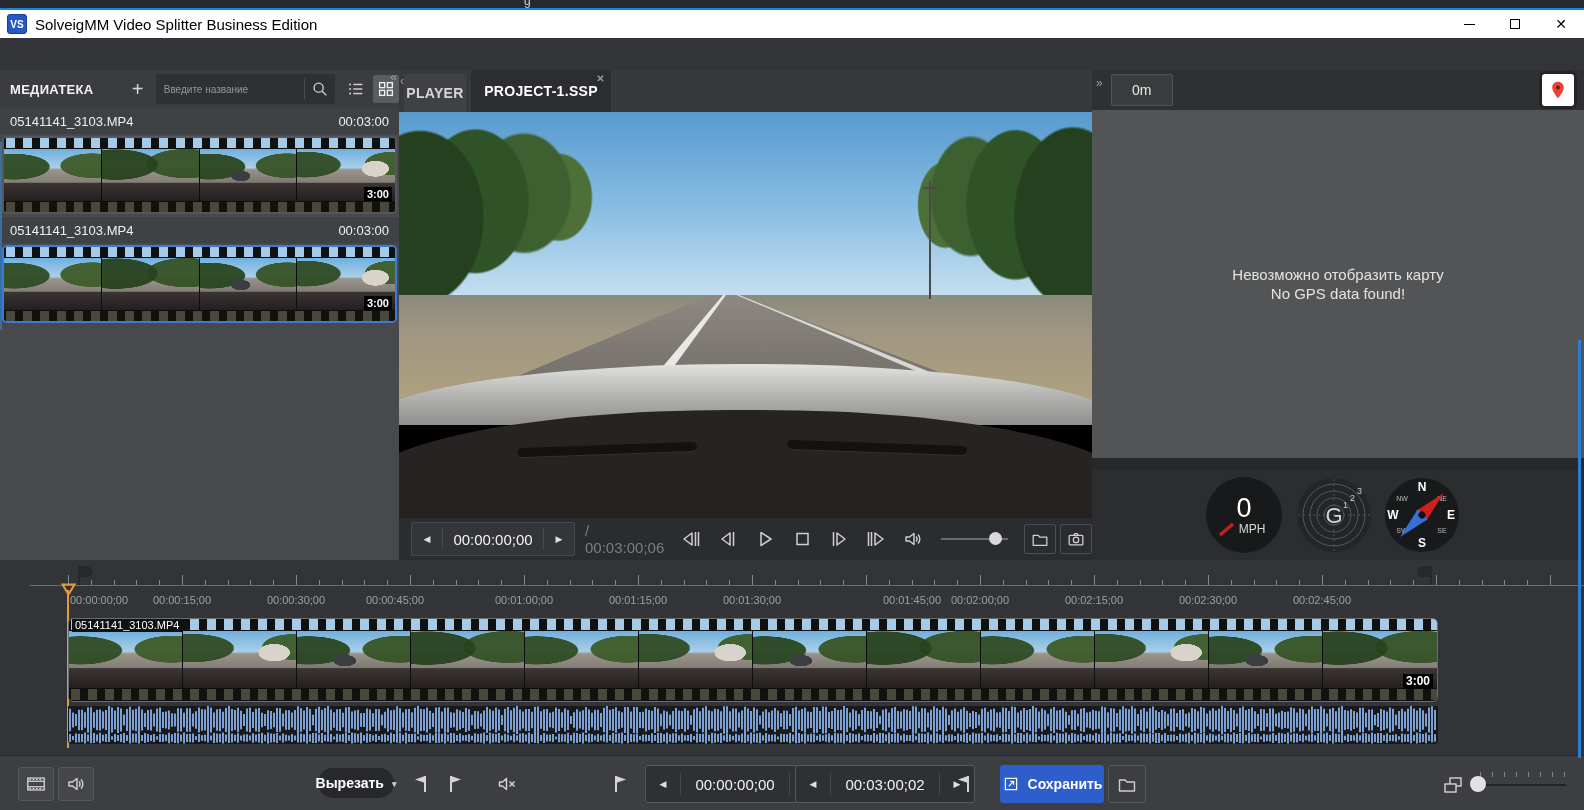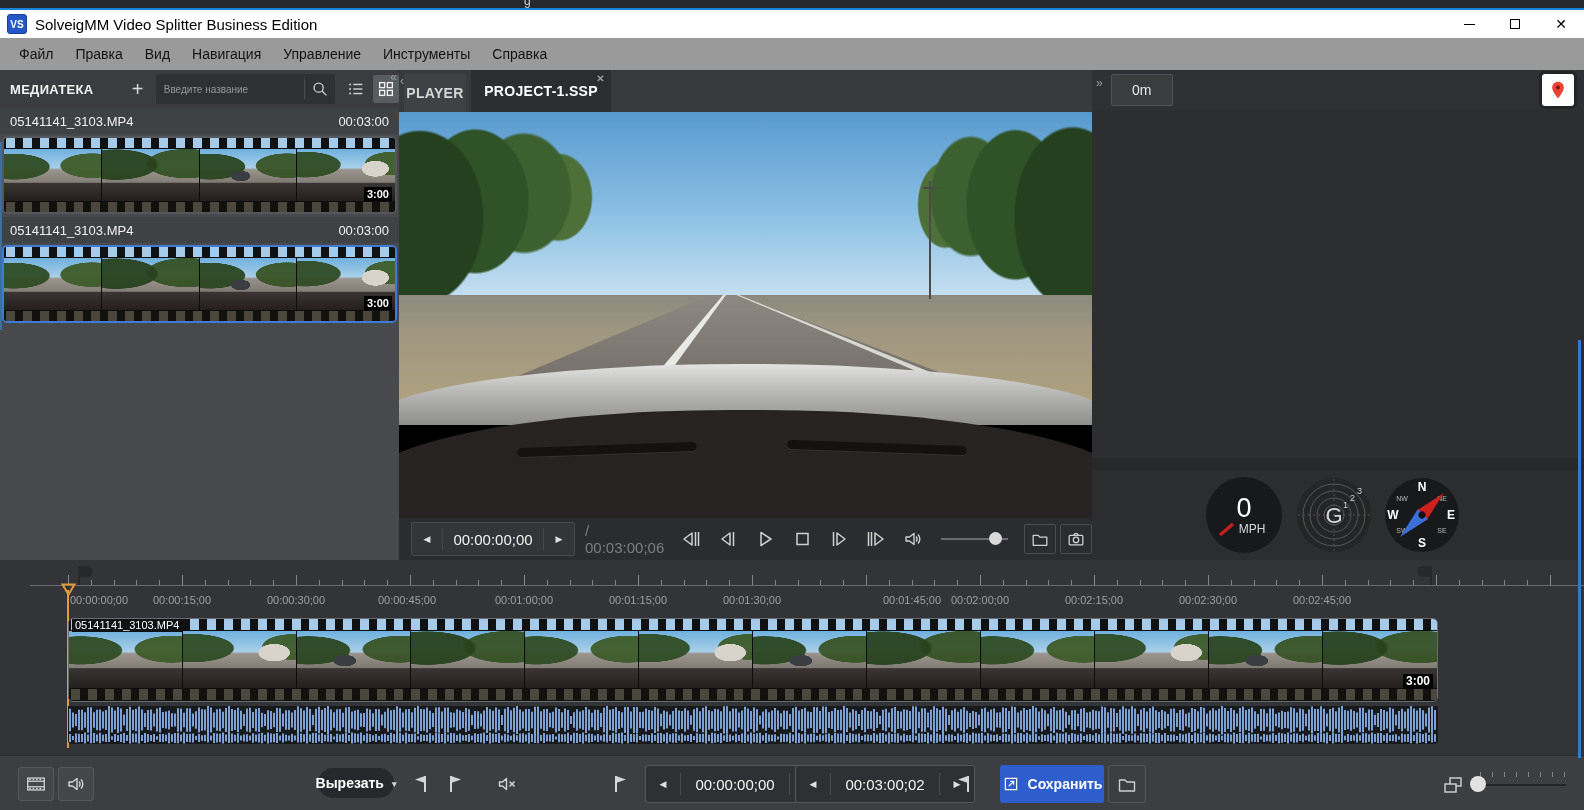--- a/index.html
+++ b/index.html
@@ -192,29 +192,20 @@
         </div>
       <div class="winbtn">
           <span class="maxbox"></span>
         </div>
       <div class="winbtn">
           <span>✕</span>
         </div>
     </div>
   </header>
 
-  <nav class="menubar">
-    <span class="menu-item">Файл</span>
-    <span class="menu-item">Правка</span>
-    <span class="menu-item">Вид</span>
-    <span class="menu-item">Навигация</span>
-    <span class="menu-item">Управление</span>
-    <span class="menu-item">Инструменты</span>
-    <span class="menu-item">Справка</span>
-  </nav>
 
   <aside class="media-panel">
     <div class="media-header">
       <span class="mh-title">МЕДИАТЕКА</span>
       <span class="add-btn">+</span>
       <div class="searchbox">
         <input type="text" placeholder="Введите название" style="">
         <span class="search-sep"></span>
         <span class="icbtn sb-glass">
           <svg width="20" height="20" viewBox="0 0 22 22">
@@ -404,20 +395,24 @@
       <span class="expand-g">»</span>
       <div class="altbox">0m</div>
       <div class="mapbtn">
         <svg width="20" height="20" viewBox="0 0 24 24">
             <path d="M12 2 C8.1 2 5 5.1 5 9 c0 5.2 7 13 7 13 s7-7.8 7-13 c0-3.9-3.1-7-7-7 z" fill="#ea4335"></path>
             <circle cx="12" cy="9" r="2.4" fill="#7a1711"></circle>
           </svg>
       </div>
     </div>
 
+    <div class="map">
+      <div>Невозможно отобразить карту</div>
+      <div>No GPS data found!</div>
+    </div>
 
     <div class="gdivider"></div>
 
     <div class="gauges">
       <svg class="g-speed" width="80" height="80" viewBox="0 0 80 80">
         <circle cx="40" cy="40" r="38" fill="#17191b"></circle>
         <text id="speed-val" x="40" y="42" text-anchor="middle" fill="#ffffff" font-size="27" font-family="Liberation Sans, sans-serif">0</text>
         <line x1="16" y1="60" x2="29" y2="49" stroke="#c41f1f" stroke-width="3.5"></line>
         <text id="speed-unit" x="48" y="58" text-anchor="middle" fill="#d8d8d8" font-size="12" font-family="Liberation Sans, sans-serif">MPH</text>
       </svg>
@@ -524,21 +519,21 @@
         <div class="tick" style="left: 1458.8px;"></div>
         <div class="tick" style="left: 1481.6px;"></div>
         <div class="tick" style="left: 1504.4px;"></div>
         <div class="tick" style="left: 1527.2px;"></div>
         <div class="tick major" style="left: 1550px;"></div>
       </div>
 
     <span class="rl" style="left:70px">00:00:00;00</span>
     <span class="rl c" style="left:182px">00:00:15;00</span>
     <span class="rl c" style="left:296px">00:00:30;00</span>
-    <span class="rl c" style="left:407px">00:00:45;00</span>
+    <span class="rl c" style="left:395px">00:00:45;00</span>
     <span class="rl c" style="left:524px">00:01:00;00</span>
     <span class="rl c" style="left:638px">00:01:15;00</span>
     <span class="rl c" style="left:752px">00:01:30;00</span>
     <span class="rl c" style="left:912px">00:01:45;00</span>
     <span class="rl c" style="left:980px">00:02:00;00</span>
     <span class="rl c" style="left:1094px">00:02:15;00</span>
     <span class="rl c" style="left:1208px">00:02:30;00</span>
     <span class="rl c" style="left:1322px">00:02:45;00</span>
 
     <svg class="flag" style="left:76px" width="18" height="20" viewBox="0 0 18 20">

